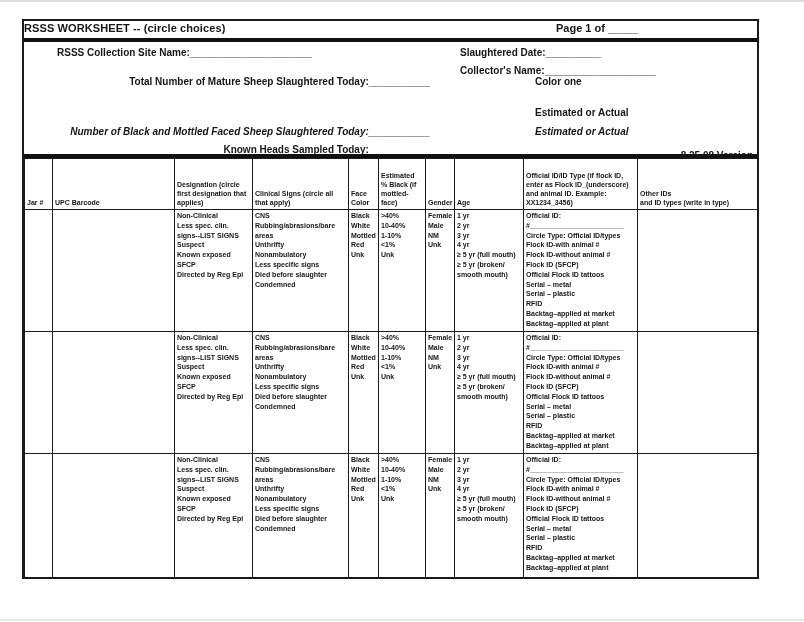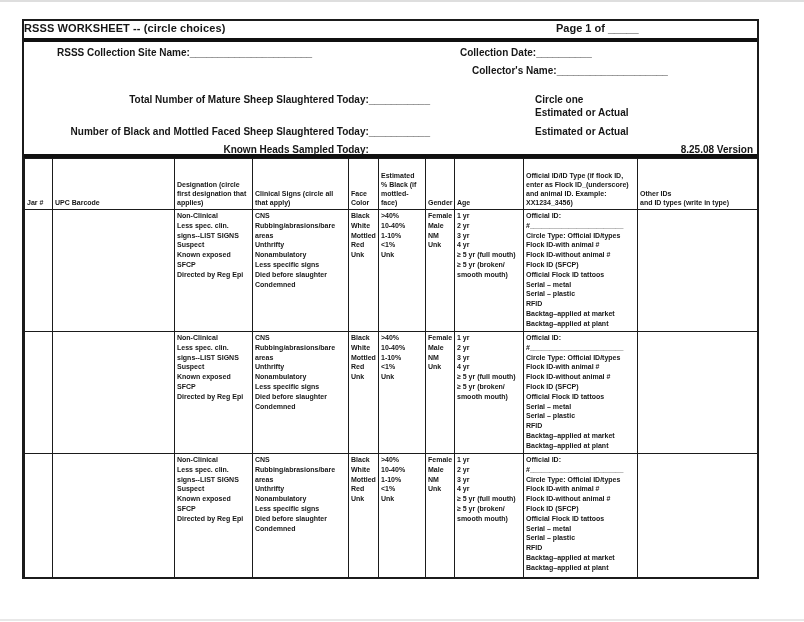--- a/index.html
+++ b/index.html
@@ -21,25 +21,25 @@
   .title-row{position:relative;height:17px;border-bottom:4px solid #101010;}
   .doc-title{position:absolute;left:0;top:1px;width:530px;text-align:left;font-size:11px;letter-spacing:0.1px;}
   .page-label{position:absolute;left:491px;top:1px;font-size:11px;padding-left:41px;}
 
   
   .totals{position:relative;height:112px;border-bottom:4px solid #101010;font-size:10px;}
   .fld{position:absolute;white-space:nowrap;}
   .f-site{top:5px;left:33px;}
   .f-date{top:5px;left:436px;}
   .f-prem{top:23px;left:33px;}
-  .f-coll{top:23px;left:448px;text-align:center;}
+  .f-coll{top:23px;left:436px;text-align:center;}
   .tot-label{position:absolute;left:10px;width:396px;text-align:right;white-space:nowrap;}
   .tot-right{position:absolute;left:511px;white-space:nowrap;}
-  .t0{top:52px;} .t1{top:65px;} .t2{top:84px;} .t3{top:102px;}
-  .version{position:absolute;right:4px;top:102px;white-space:nowrap;}
+  .t0{top:34px;} .t1{top:65px;} .t2{top:84px;font-style:italic;} .t3{top:102px;}
+  .version{position:absolute;right:4px;top:108px;white-space:nowrap;}
 
   
   table{width:733px;border-collapse:collapse;table-layout:fixed;}
   col.c0{width:28px;} col.c1{width:122px;} col.c2{width:78px;} col.c3{width:96px;}
   col.c4{width:30px;} col.c5{width:47px;} col.c6{width:29px;} col.c7{width:69px;}
   col.c8{width:114px;} col.c9{width:120px;}
   th,td{border:1px solid #1b1b1b;font-size:7px;font-weight:bold;overflow:hidden;}
   thead tr{height:51px;}
   th{vertical-align:bottom;text-align:left;padding:1px 1px 2px 2px;}
   tbody tr{height:122px;}
@@ -56,28 +56,28 @@
 
 <div class="form">
 
   <div class="title-row">
     <span class="doc-title">RSSS WORKSHEET -- (circle choices)</span>
     <span class="page-label">Page 1 of _____</span>
   </div>
 
   <div class="totals">
     <div class="fld f-site"><span>RSSS Collection Site Name:</span><span>______________________</span></div>
-    <div class="fld f-date"><span>Collection Date:</span><span>__________</span></div>
+    <div class="fld f-date"><span>Slaughtered Date:</span><span>__________</span></div>
     <div class="fld f-coll"><span>Collector's Name:</span><span>____________________</span></div>
 
     <div class="tot-label t0"><span>Total Number of Mature Sheep Slaughtered Today:</span><span>___________</span></div>
     <div class="tot-label t2"><span>Number of Black and Mottled Faced Sheep Slaughtered Today:</span><span>___________</span></div>
     <div class="tot-label t3"><span>Known Heads Sampled Today:</span><span>___________</span></div>
 
-    <div class="tot-right t0">Circle one</div>
+    <div class="tot-right t0">Color one</div>
     <div class="tot-right t1">Estimated or Actual</div>
     <div class="tot-right t2">Estimated or Actual</div>
     <div class="version">8.25.08 Version</div>
   </div>
 
   <table id="worksheet-table">
     <colgroup>
       <col class="c0">
         <col class="c1">
         <col class="c2">

